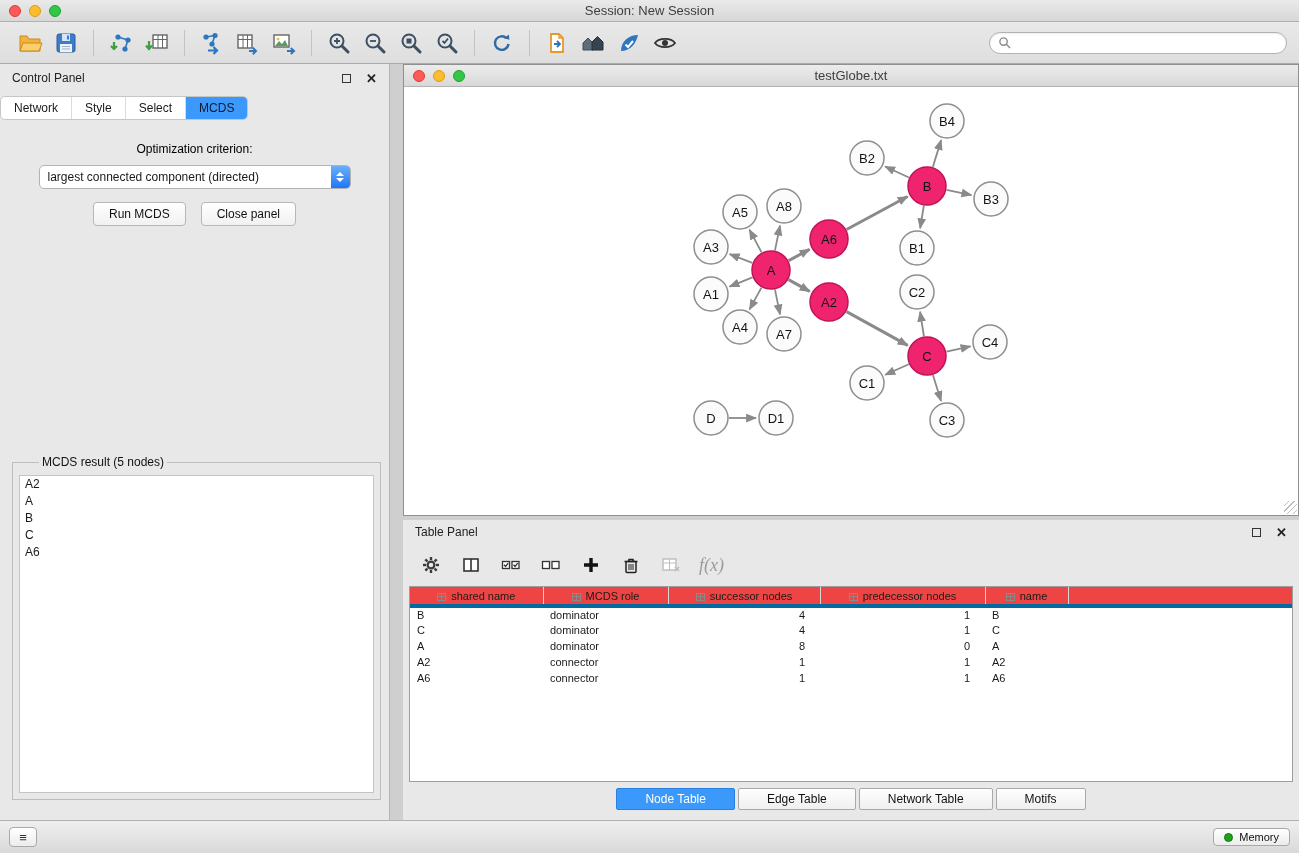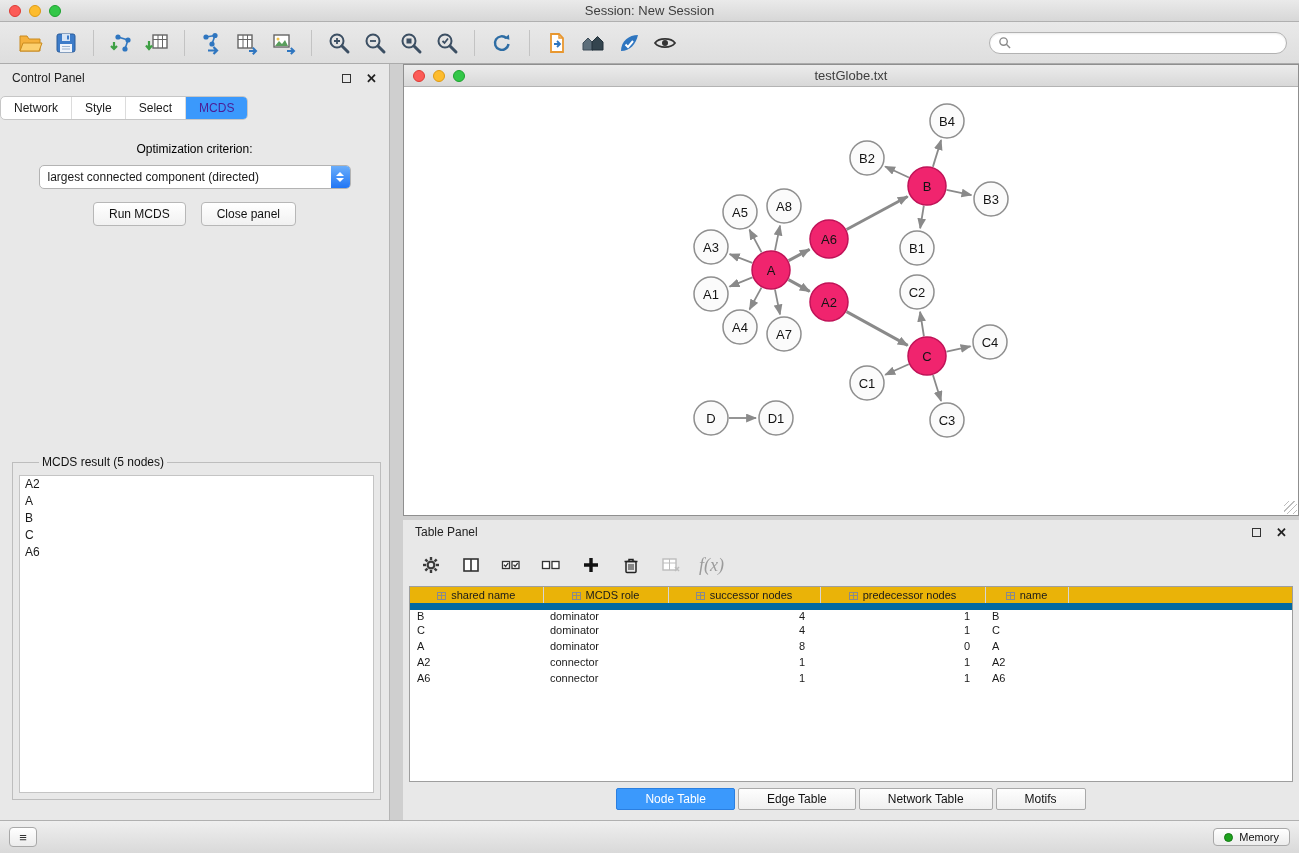--- a/index.html
+++ b/index.html
@@ -30,21 +30,21 @@
 
 
 .panel-header{height:28px;display:flex;align-items:center;padding:0 12px;font-size:12px;color:#222}
 .panel-header .hdr-icons{margin-left:auto;display:flex;gap:15px;align-items:center}
 .float-icon{width:9px;height:9px;border:1.5px solid #333;display:inline-block}
 .close-icon{font-size:13px;font-weight:bold;color:#222;line-height:1}
 .tabrow{display:flex;margin-top:4px}
 .tabbar{display:inline-flex;background:#fff;border:1px solid #c6c6c6;border-radius:5px;overflow:hidden}
 .tab{padding:4px 13px;font-size:12px;color:#1a1a1a;cursor:default}
 .tab + .tab{border-left:1px solid #dcdcdc}
-.tab.selected{background:#3b99fc;color:#4c1d95}
+.tab.selected{background:#3b99fc;color:#0f172a}
 .opt-label{text-align:center;font-size:12px;margin-top:22px;color:#000}
 .dropdown{width:312px;height:24px;margin:9px auto 0;background:#fff;border:1px solid #b3b3b3;border-radius:5px;display:flex;align-items:center;overflow:hidden}
 .dd-text{flex:1;font-size:12px;padding-left:8px;white-space:nowrap}
 .dd-stepper{width:19px;height:100%;background:linear-gradient(#6aaefb,#2176f5);display:flex;flex-direction:column;align-items:center;justify-content:center;gap:2px}
 .dd-up{width:0;height:0;border-left:4px solid transparent;border-right:4px solid transparent;border-bottom:4px solid #fff}
 .dd-down{width:0;height:0;border-left:4px solid transparent;border-right:4px solid transparent;border-top:4px solid #fff}
 .btnrow{display:flex;justify-content:center;gap:15px;margin-top:13px}
 .macbtn{background:linear-gradient(#ffffff,#f1f1f1);border:1px solid #b7b7b7;border-radius:4px;padding:4px 15px;font-size:12px;font-family:inherit;color:#111}
 .result-fieldset{position:absolute;left:12px;right:8px;top:391px;bottom:20px;border:1px solid #bdbdbd;padding:6px}
 .result-fieldset legend{font-size:12px;padding:0 3px;margin-left:20px;color:#111}
@@ -59,21 +59,21 @@
 
 
 .gap-row{height:4px;background:#cfcfcf}
 .table-panel{height:300px;background:#e8e8e8;display:flex;flex-direction:column}
 .tp-header{height:24px;display:flex;align-items:center;padding:0 12px;font-size:12px;color:#222}
 .tp-toolbar{height:42px;display:flex;align-items:center;gap:16px;padding:0 16px}
 .tp-ico{display:flex;align-items:center;justify-content:center;width:24px;height:24px}
 .fx{font-family:"Liberation Serif",serif;font-style:italic;color:#9b9b9b;font-size:18px}
 .table-box{margin:0 6px;background:#fff;border:1px solid #9e9e9e;height:196px;overflow:hidden}
 table{border-collapse:collapse;width:100%;table-layout:fixed}
-thead th{background:#eab308;border-right:1px solid #d6d6d6;border-bottom:7px solid #0369a1;font-weight:normal;font-size:11px;height:19px;text-align:center;white-space:nowrap;overflow:hidden}
+thead th{background:#ef4444;border-right:1px solid #d6d6d6;border-bottom:4px solid #0369a1;font-weight:normal;font-size:11px;height:19px;text-align:center;white-space:nowrap;overflow:hidden}
 thead th.filler{border-right:none}
 th:nth-child(1){width:133px}th:nth-child(2){width:125px}th:nth-child(3){width:152px}th:nth-child(4){width:165px}th:nth-child(5){width:83px}
 td{font-size:11px;height:16px;padding:0 7px;white-space:nowrap;overflow:hidden}
 td.c2,td.c3{text-align:right;padding-right:15px}
 .col-icon{display:inline-block;width:9px;height:8px;border:1px solid #8a8a8a;margin-right:5px;vertical-align:-1px;
 background:linear-gradient(#8a8a8a,#8a8a8a) 0 2.5px/9px 1px no-repeat,linear-gradient(#8a8a8a,#8a8a8a) 3px 0/1px 8px no-repeat}
 .tp-tabs{display:flex;justify-content:center;gap:3px;margin-top:6px}
 .ttab{padding:3px 28px;font-size:12px;background:linear-gradient(#fefefe,#efefef);border:1px solid #a9a9a9;border-radius:2px;color:#111}
 .ttab.selected{background:#3b99fc;color:#fff;border-color:#2b7fe0}
 

